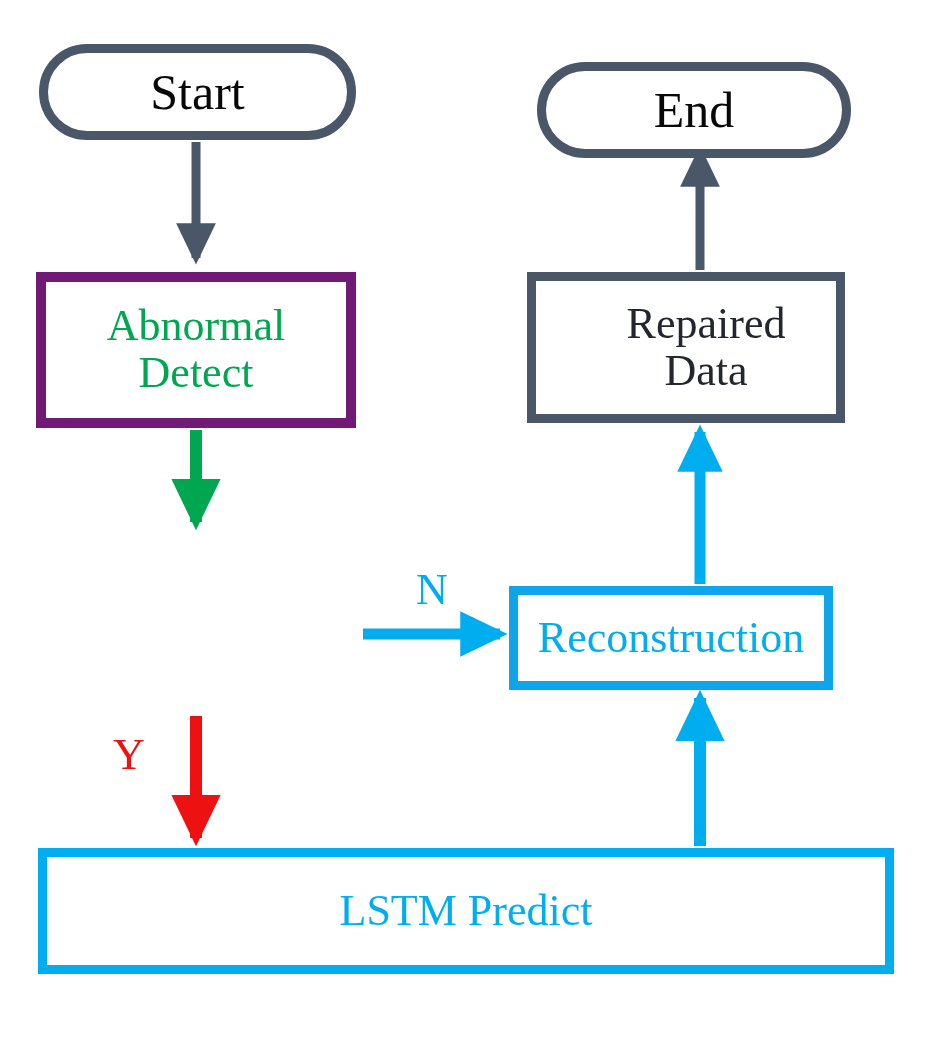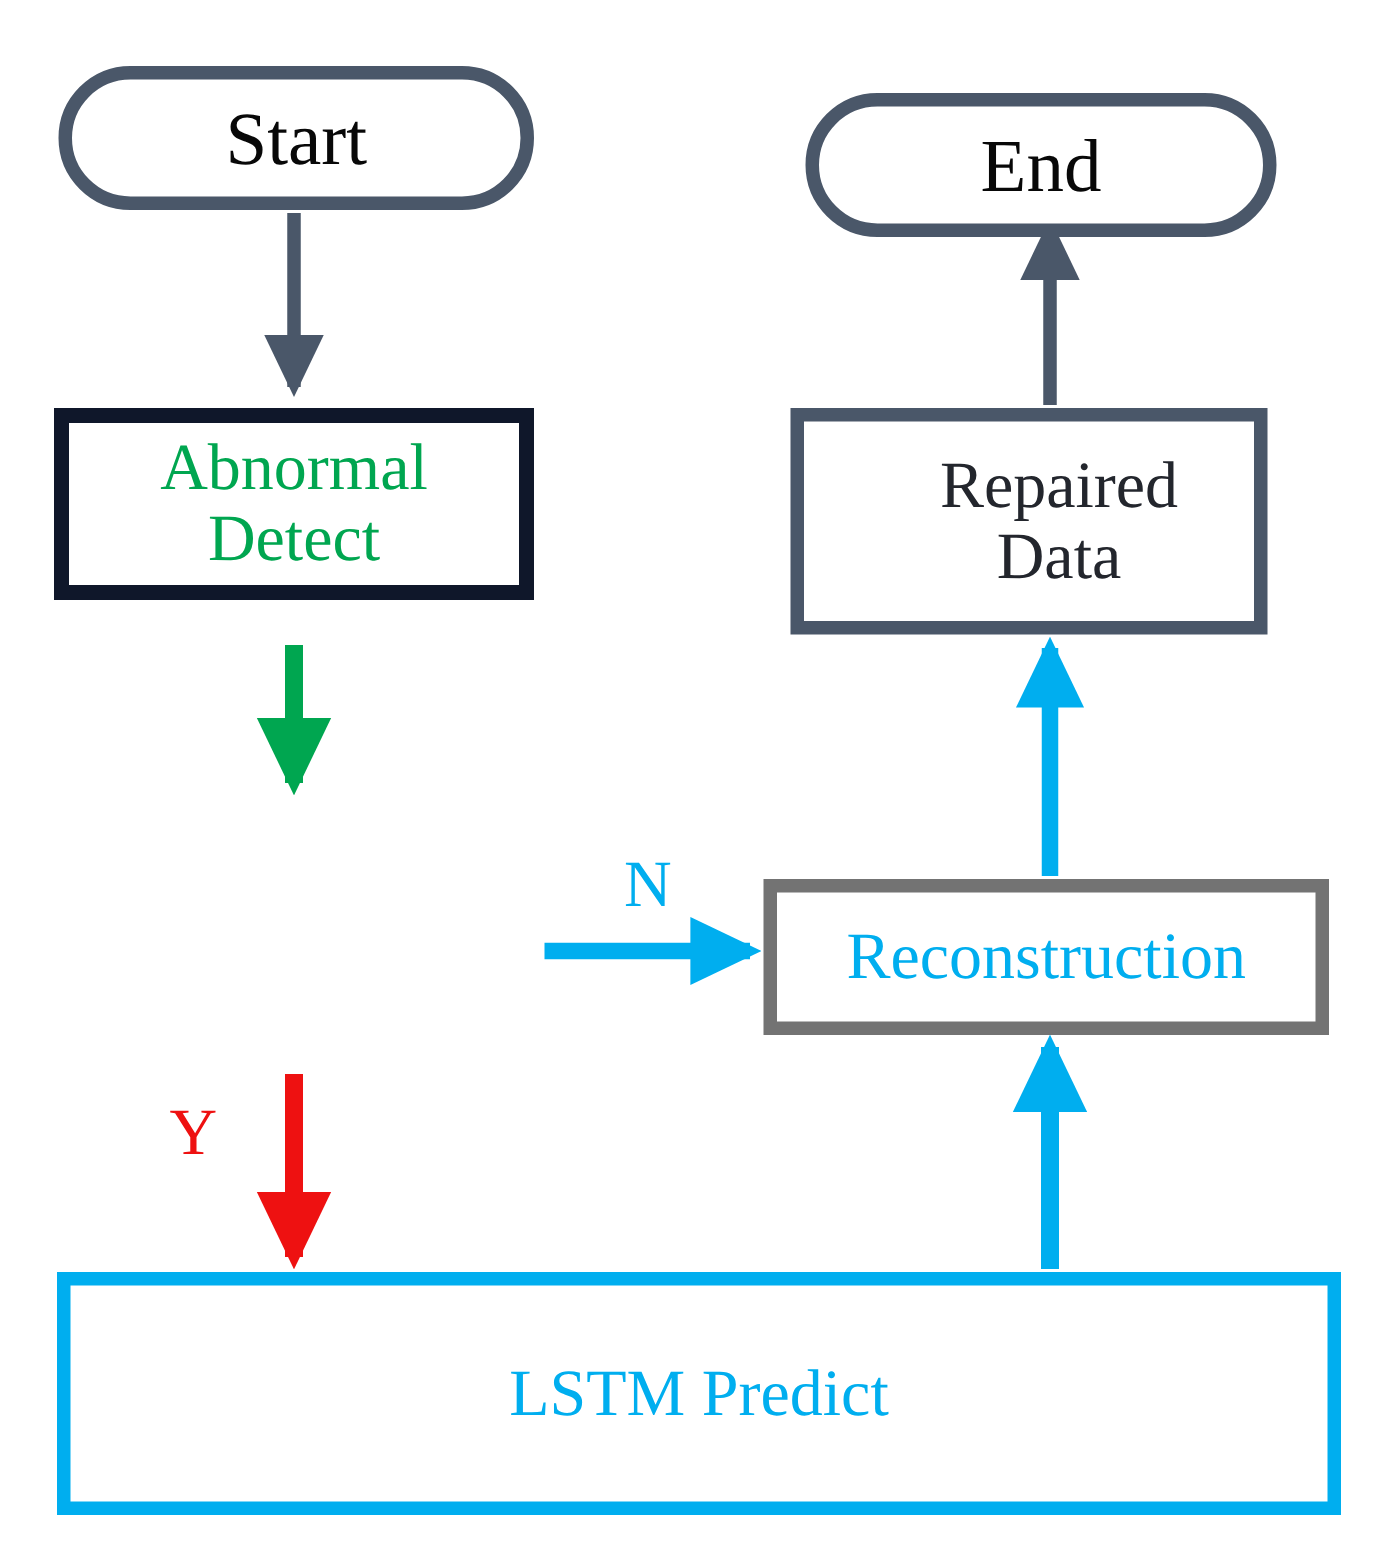--- a/index.html
+++ b/index.html
@@ -44,40 +44,40 @@
     color: #080808;
     font-size: 50px;
   }
   #node-start { left: 39px;  top: 44px;  width: 317px; height: 96px; }
   #node-end   { left: 537px; top: 44px;  width: 314px; height: 96px; margin-top: 18px; }
 
   
   .process { border-style: solid; }
 
   #node-abnormal-detect {
-    left: 36px; top: 272px; width: 320px; height: 128px;
-    border: 10px solid #0f172a;
+    left: 36px; top: 272px; width: 320px; height: 156px;
+    border: 10px solid #701a75;
     color: #00a650;
     font-size: 44px;
   }
   #node-repaired-data {
     left: 527px; top: 272px; width: 318px; height: 151px;
     border: 9px solid #4a5769;
     color: #23262d;
     font-size: 44px;
     padding-left: 40px;
   }
   #node-reconstruction {
-    left: 509px; top: 586px; width: 377px; height: 104px;
-    border: 9px solid #737373;
+    left: 509px; top: 586px; width: 324px; height: 104px;
+    border: 9px solid #0ea5e9;
     color: #00aeef;
     font-size: 44px;
   }
   #node-lstm-predict {
-    left: 38px; top: 848px; width: 856px; height: 162px;
+    left: 38px; top: 848px; width: 856px; height: 126px;
     border: 9px solid #00aeef;
     color: #00aeef;
     font-size: 44px;
   }
 
   
   #node-decision {
     left: 18px; top: 535px; width: 345px; height: 197px;
     background: transparent;
     border: 0;

